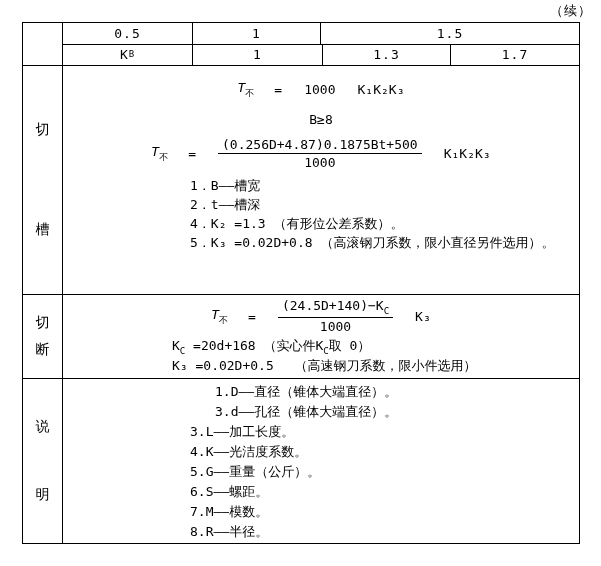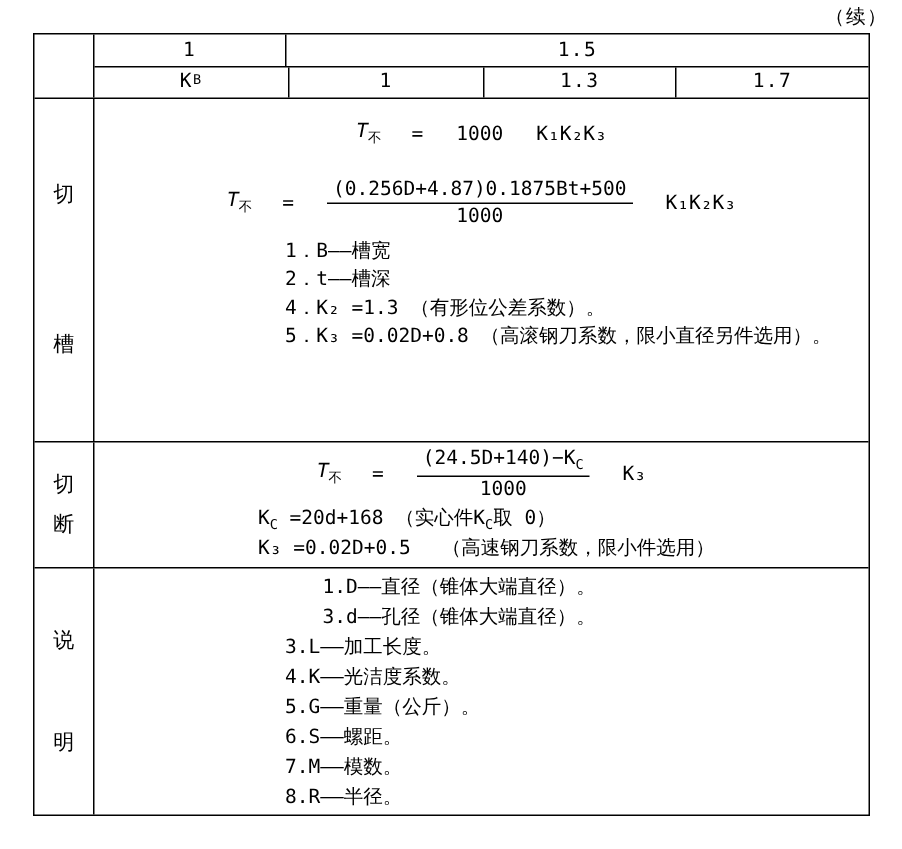--- a/index.html
+++ b/index.html
@@ -69,20 +69,21 @@
 
 <div class="sheet">
   <div class="continued">（续）</div>
 
   <div class="tbl">
 
     <div class="trow hdr">
       <div class="label-col"></div>
       <div class="hgrid">
         <div class="hrow first">
+          <div class="hc v1">0.5</div>
           <div class="hc v2">1</div>
           <div class="hc v3">1.5</div>
         </div>
         <div class="hrow">
           <div class="hc name">
               <span>K</span>
               <sub>B</sub>
             </div>
           <div class="hc v1">1</div>
           <div class="hc v2">1.3</div>
@@ -100,20 +101,21 @@
 
         <div class="formula">
           <span><span class="it">T</span><sub>不</sub></span>
           <span>=</span>
           <span class="frac">
             <span class="den">1000</span>
           </span>
           <span>K₁K₂K₃</span>
         </div>
 
+        <div class="cond second">B≥8</div>
 
         <div class="formula">
           <span><span class="it">T</span><sub>不</sub></span>
           <span>=</span>
           <span class="frac">
             <span class="num">(0.256D+4.87)0.1875Bt+500</span>
             <span class="den">1000</span>
           </span>
           <span>K₁K₂K₃</span>
         </div>

